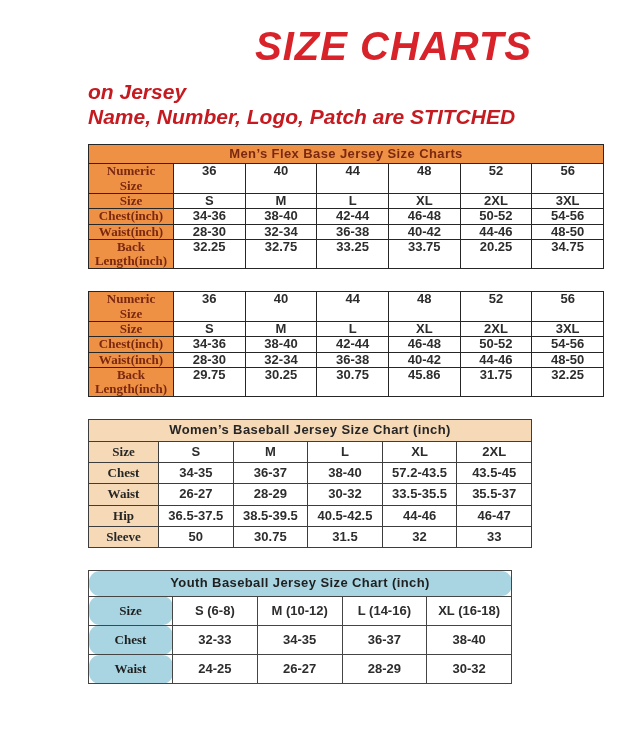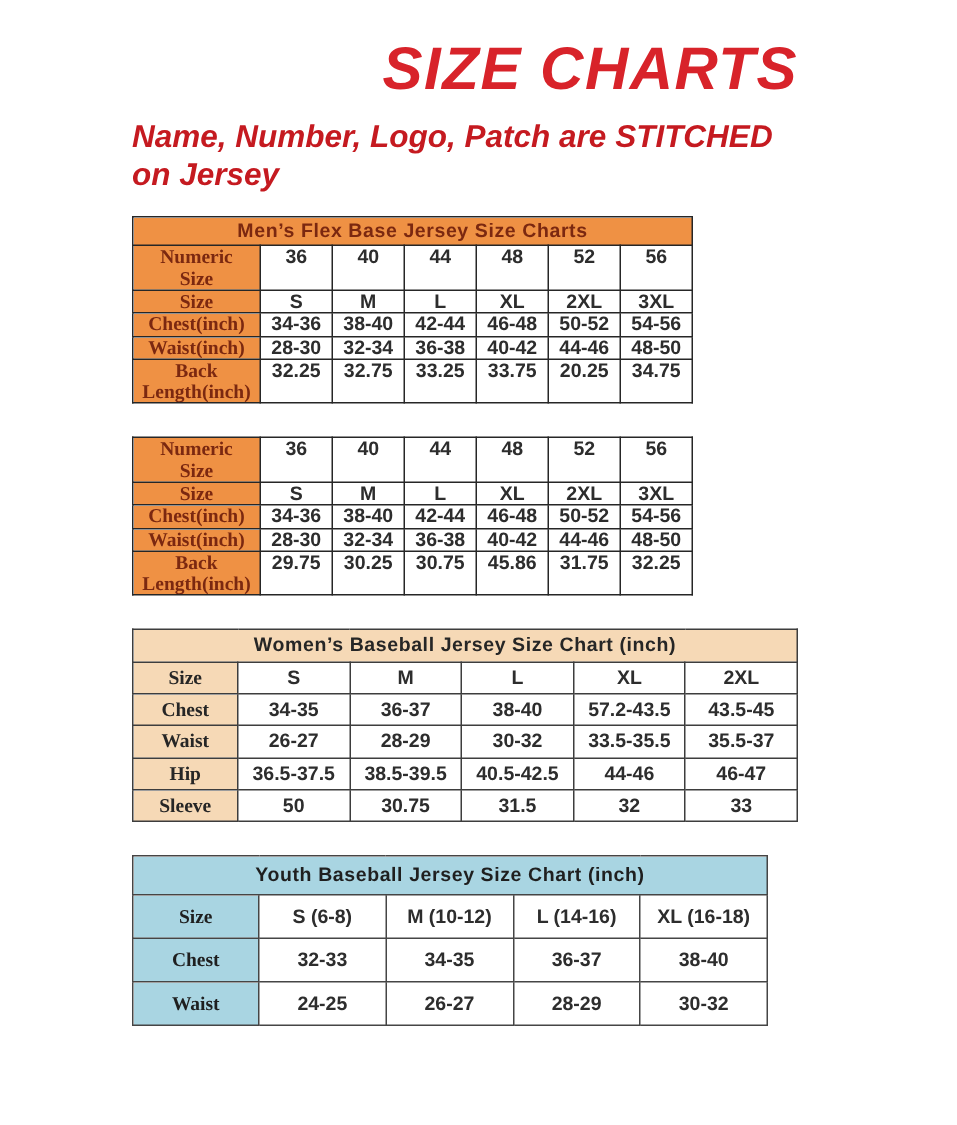--- a/index.html
+++ b/index.html
@@ -39,21 +39,21 @@
     border:1px solid #2e2e2e;
     font-weight:bold;
     text-align:center;
     overflow:hidden;
   }
   .tbl-title { font-size:13px; letter-spacing:0.4px; padding:2px 2px; line-height:1.1; }
   .row-label { font-size:13px; white-space:pre-line; line-height:1.1; padding:0 2px; vertical-align:middle;font-family:Liberation Serif, serif; }
   .val       { font-size:13px; line-height:1.1; padding:0 2px; color:#2d2d2d; }
 
   
-  .t-mens  { width:374px; margin-top:22px; }
+  .t-mens  { width:516px; margin-top:22px; }
   .t-mens1 { margin-top:14px; }
   .t-mens col.col-label { width:85px; }
   .t-mens .val { vertical-align:top; }
   .theme-orange .tbl-title,
   .theme-orange .row-label { background:var(--mens-orange, #ef9144); color:var(--mens-label-text, #7b2810); }
   .theme-orange th, .theme-orange td { border-color:#262626; }
 
   
   .t-women { width:444px; margin-top:22px; }
   .t-women col.col-label { width:70px; }
@@ -62,33 +62,33 @@
   .theme-peach .tbl-title,
   .theme-peach .row-label { background:var(--womens-peach, #f6d9b6); color:#262626;margin-top:37px; }
   .theme-peach th, .theme-peach td { border-color:#3d3d3d; }
 
   
   .t-youth { width:424px; margin-top:22px; }
   .t-youth col.col-label { width:84px; }
   .theme-blue .tbl-title { padding:5px 2px; }
   .theme-blue .row-label, .theme-blue .val { padding:7px 2px; }
   .theme-blue .tbl-title,
-  .theme-blue .row-label { background:var(--youth-blue, #a9d5e2); color:#1f1f1f; }
+  .theme-blue .row-label { background:var(--youth-blue, #a9d5e2); color:#1f1f1f;border-radius:11px; }
   .theme-blue th, .theme-blue td { border-color:#454545; }
 </style>
 </head>
 <body>
 
 <div class="page">
 
   <div class="page-title">SIZE CHARTS</div>
 
   <div class="page-subtitle">
+    <div>on Jersey</div>
     <div>Name, Number, Logo, Patch are STITCHED</div>
-    <div>on Jersey</div>
   </div>
 
   <table class="size-table theme-orange t-mens t-mens1">
     <colgroup>
         <col class="col-label">
         <col span="6">
       </colgroup>
     <tbody>
         <tr>
           <th colspan="7" class="tbl-title">Men’s Flex Base Jersey Size Charts</th>

